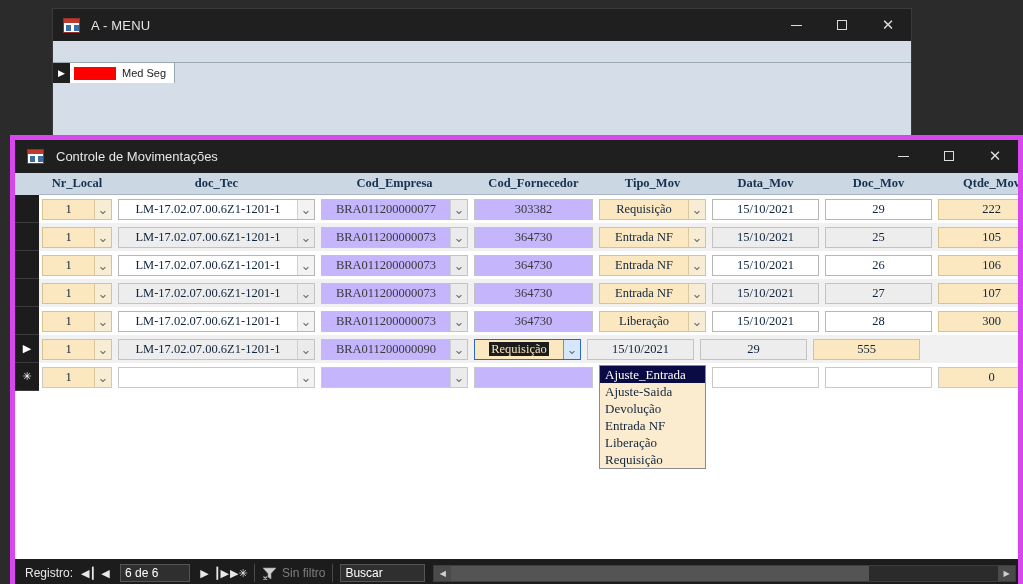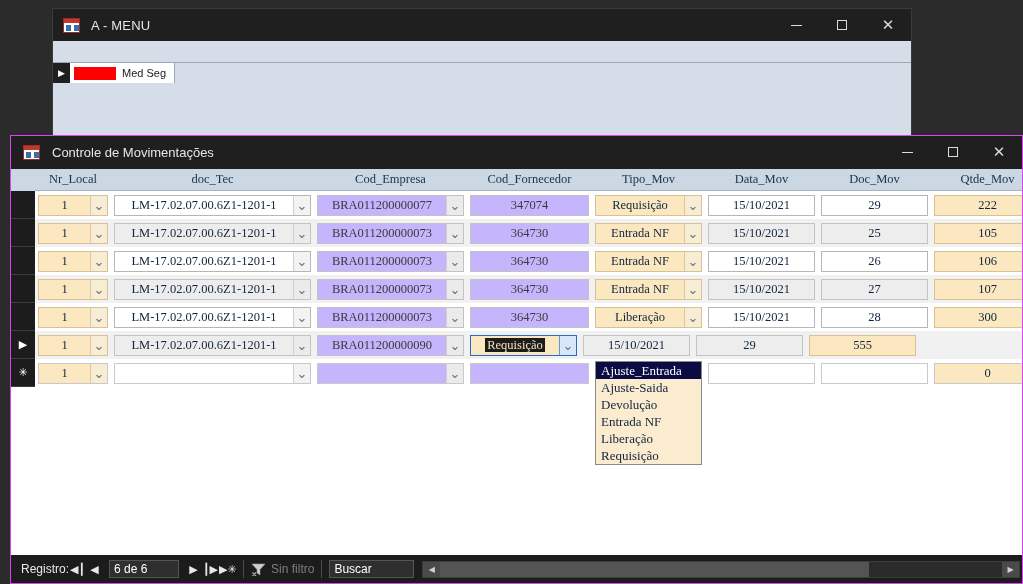--- a/index.html
+++ b/index.html
@@ -78,30 +78,30 @@
     position: absolute; right: 25px; top: 9px; text-align: right;
     color: #e8453c; font-size: 10px; font-weight: bold; line-height: 15px;
   }
   .bg-right-edge {
     position: absolute; right: 0; top: 22px; bottom: 0; width: 14px; background: #d4dde8;
   }
 
   
   .fg-window {
     position: absolute; left: 10px; top: 135px; width: 1013px; height: 449px;
-    background: #1f1f1f; border: 1px solid #d946ef;
+    background: #1f1f1f; border: 5px solid #d946ef;
   }
   .fg-titlebar { height: 33px; background: #1f1f1f; display: flex; align-items: center; padding-left: 12px; position: relative; }
   .fg-title { color: #e6e6e6; font-size: 13px; margin-left: 12px; }
 
   .grid-wrap { background: #ffffff; height: 386px; position: relative; overflow: hidden; }
 
   .grid-header {
     display: flex; height: 22px; background: #ccd7e4;
-    border-bottom: 1px solid #a8b4c2; align-items: center;
+    border-bottom: 1px solid #a8b4c2; align-items: center; font-weight: bold;
   }
   .rowsel-head { width: 24px; height: 22px; background: #ccd7e4; flex: 0 0 24px; }
   .gh-cell {
     font-family: "Liberation Serif", serif; font-size: 12.5px; color: #16324f;
     text-align: center; flex: 0 0 auto; white-space: nowrap; overflow: hidden;
   }
 
   .grid-rows { position: relative; }
   .grid-row { display: flex; height: 28px; align-items: center; }
   .grid-row.alt { background: #f1f1f1; }
@@ -149,21 +149,21 @@
     color: #10243d; padding: 0;
   }
   .dd-item { height: 17px; line-height: 17px; padding: 0 0 0 5px; white-space: nowrap; }
   .dd-item.sel { background: #0a0a45; color: #ffffff; }
 
   
   .statusbar {
     height: 28px; background: #1c1c1c; display: flex; align-items: center;
     padding-left: 10px; gap: 0; color: #e8e8e8; font-size: 12px;
   }
-  .sb-label { margin-right: 0; font-size: 12px; }
+  .sb-label { margin-right: 7px; font-size: 12px; }
   .nav-btn { width: 17px; text-align: center; color: #e8e8e8; font-size: 11px; line-height: 1; }
   .recbox {
     width: 70px; height: 18px; background: #2f2f2f; border: 1px solid #555;
     color: #ffffff; font-size: 12px; padding-left: 4px; line-height: 16px; margin: 0 6px;
   }
   .sb-sep { width: 1px; height: 18px; background: #4a4a4a; margin: 0 7px; }
   .filter-grp { display: flex; align-items: center; gap: 5px; color: #7e7e7e; font-size: 12px; }
   .funnel { width: 15px; height: 13px; position: relative; }
   .searchbox {
     width: 85px; height: 18px; background: #2f2f2f; border: 1px solid #555;
@@ -256,21 +256,21 @@
               </div>
             </div>
             <div class="cell" style="width: 153px; flex: 0 0 153px;">
               <div class="fld locked">
                 <span class="txt">BRA011200000077</span>
                 <span class="combo-btn" style="font-size: 13px; line-height: 5px;">⌄</span>
               </div>
             </div>
             <div class="cell" style="width: 125px; flex: 0 0 125px;">
               <div class="fld locked">
-                <span class="txt">347074</span>
+                <span class="txt">303382</span>
               </div>
             </div>
             <div class="cell" style="width: 113px; flex: 0 0 113px;">
               <div class="fld amber">
                 <span class="txt">Requisição</span>
                 <span class="combo-btn" style="font-size: 13px; line-height: 5px;">⌄</span>
               </div>
             </div>
             <div class="cell" style="width: 113px; flex: 0 0 113px;">
               <div class="fld plain">

